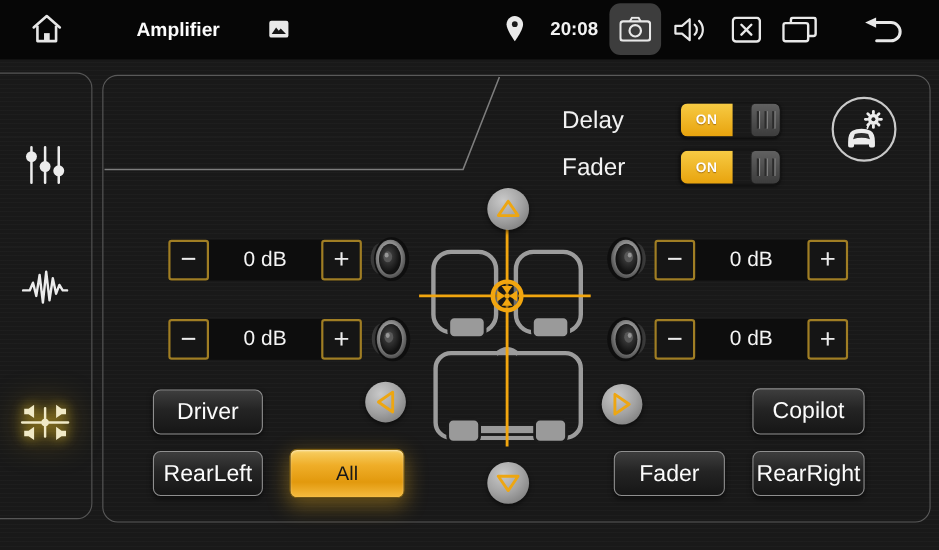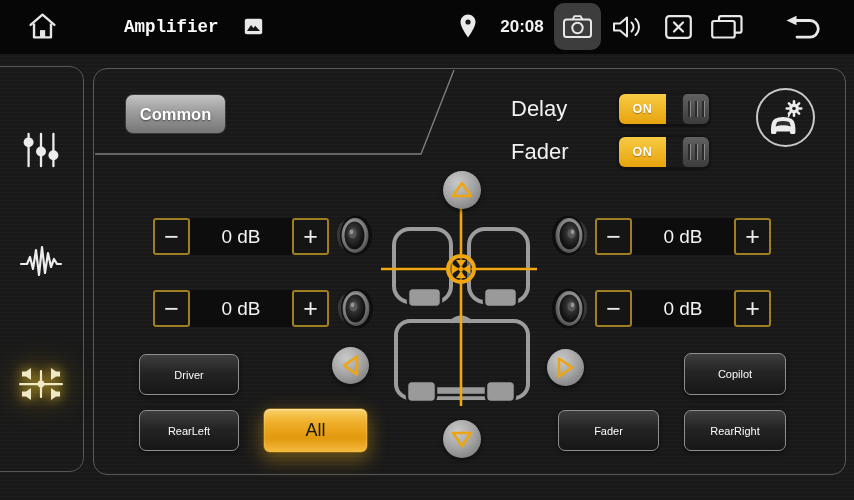--- a/index.html
+++ b/index.html
@@ -6,21 +6,21 @@
   .screen{
     position:relative;width:854px;height:500px;overflow:hidden;
     font-family:"Liberation Sans",sans-serif;color:#f0f0f0;
     background:#191919;
     background-image:repeating-linear-gradient(180deg,rgba(255,255,255,.02) 0 1px,transparent 1px 4px);
   }
   
   .topbar{position:absolute;left:0;top:0;width:854px;height:54px;background:#060606;}
   .topbar svg{display:block;}
   .tb-item{position:absolute;}
-  .tb-title{left:124px;top:0;height:54px;line-height:54px;font-size:17.5px;font-weight:700;color:#fbfbfb;font-family:Liberation Mono, monospace;}
+  .tb-title{left:124px;top:0;height:54px;line-height:54px;font-size:17.5px;font-weight:700;color:#fbfbfb;}
   .tb-time{left:492px;top:0;width:60px;height:54px;line-height:54px;text-align:center;font-size:17px;font-weight:600;color:#f2f2f2;}
   .camera-pill{left:554px;top:3px;width:47px;height:47px;background:#3d3d3d;border-radius:10px;display:flex;align-items:center;justify-content:center;}
   
   .sidebar-frame{position:absolute;left:-14px;top:66px;width:96px;height:404px;border:1.5px solid #565656;border-radius:14px;}
   .side-btn{position:absolute;width:48px;height:48px;display:flex;align-items:center;justify-content:center;}
   .side-btn.active svg{filter:drop-shadow(0 0 6px rgba(240,200,40,.95)) drop-shadow(0 0 14px rgba(205,160,15,.6));}
   
   .panel{position:absolute;left:93px;top:68px;width:751px;height:405px;border:1.5px solid #5a5a5a;border-radius:14px;}
   .panel>*{position:absolute;}
   .tabline{left:0;top:0;pointer-events:none;}
@@ -47,21 +47,21 @@
   .arrow-btn{width:38px;height:38px;border-radius:50%;
           background:radial-gradient(circle at 38% 30%,#c9c9c9,#a2a2a2 50%,#7a7a7a 88%);
           box-shadow:0 2px 5px rgba(0,0,0,.55);display:flex;align-items:center;justify-content:center;cursor:pointer;}
   
   .vol-strip{width:176px;height:37px;background:#0d0d0d;border-radius:3px;display:flex;align-items:stretch;}
   .step-btn{width:37px;flex:0 0 37px;background:#151515;border:2px solid #a07e24;border-radius:3px;
           color:#ececec;font-size:25px;line-height:1;display:flex;align-items:center;justify-content:center;cursor:pointer;box-sizing:border-box;}
   .vol-value{flex:1;display:flex;align-items:center;justify-content:center;font-size:19px;color:#f4f4f4;}
   
   .preset{border:1.5px solid #8f8f8f;border-radius:7px;background:linear-gradient(180deg,#3e3e3e,#242424 45%,#161616);
-          color:#fbfbfb;font-size:11px;display:flex;align-items:center;justify-content:center;
+          color:#fbfbfb;font-size:21px;display:flex;align-items:center;justify-content:center;
           box-shadow:0 2px 5px rgba(0,0,0,.5);cursor:pointer;}
   .preset-all{border:1.5px solid #7a5c12;background:linear-gradient(180deg,#f8d065 0%,#efae29 32%,#e2990d 68%,#f5bb3f 100%);
           color:#181818;font-weight:400;font-size:18px;
           box-shadow:0 6px 18px 2px rgba(232,170,25,.38), inset 0 1px 2px rgba(255,255,255,.55);}
 </style>
 </head>
 <body>
 
 <svg width="0" height="0" style="position:absolute">
   <defs>
@@ -168,21 +168,20 @@
       </g>
     </svg>
   </div>
 
   <main class="panel">
 
     <svg class="tabline" width="751" height="405" viewBox="0 0 751 405">
       <path d="M1,85 H327 L360,1" fill="none" stroke="#7d7d7d" stroke-width="1.4"></path>
     </svg>
 
-    <div class="tab tab-common">Common</div>
 
     <div class="tog-label" style="top:26px">Delay</div>
     <div class="toggle" style="left:524px;top:24px">
       <div class="tog-on">ON</div>
       <div class="tog-handle">
           <i></i>
           <i></i>
           <i></i>
         </div>
     </div>

